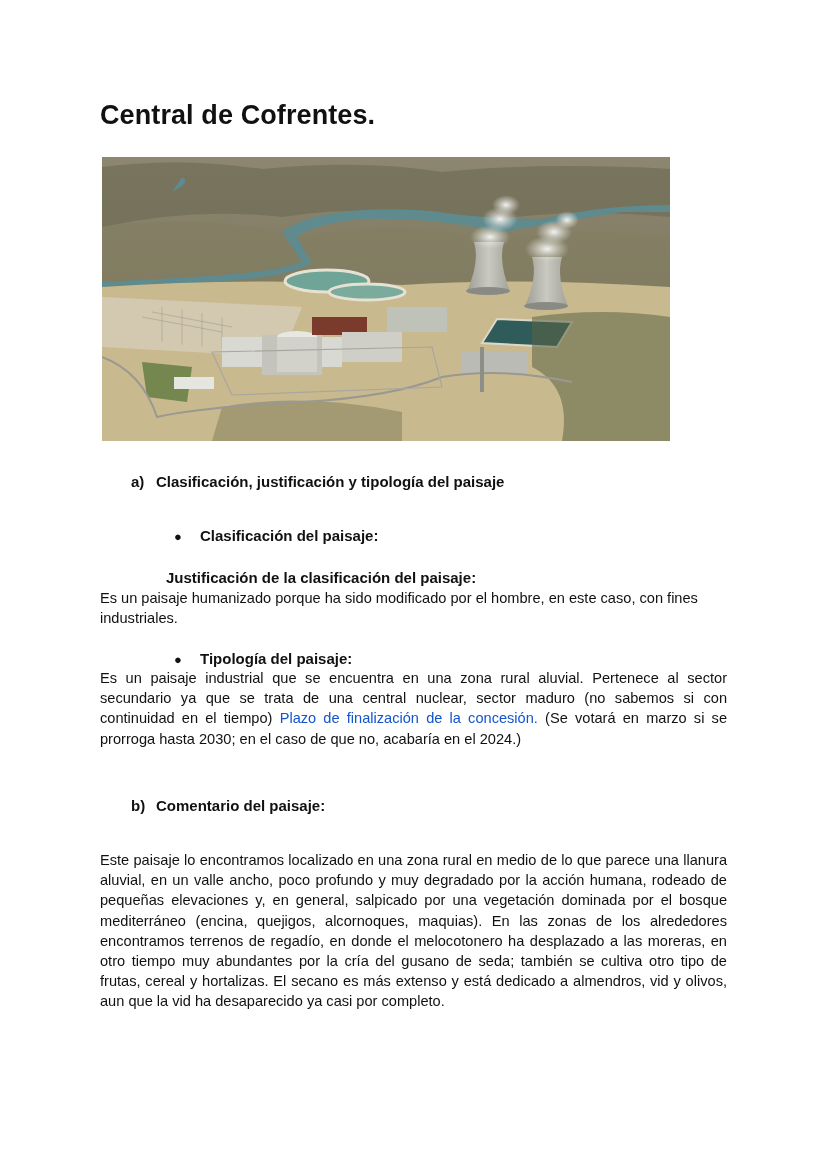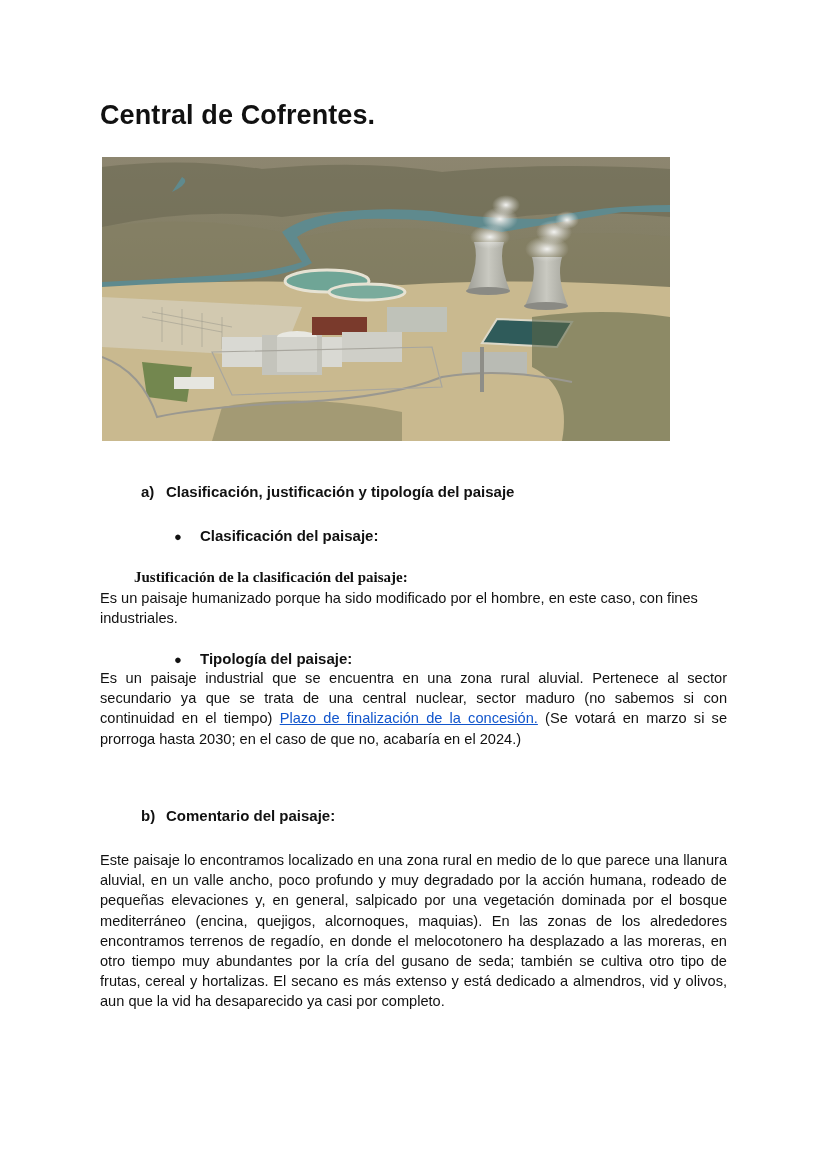--- a/index.html
+++ b/index.html
@@ -1,27 +1,27 @@
 <!DOCTYPE html>
 <html><head>
 <meta charset="utf-8">
 <style>
   html, body { margin: 0; padding: 0; background: #ffffff; }
   body { width: 828px; height: 1169px; position: relative; overflow: hidden;
          font-family: "Liberation Sans", sans-serif; color: #111; }
   .page { position: absolute; left: 0; top: 0; width: 828px; height: 999px; }
   .title { position: absolute; left: 100px; top: 100px; font-size: 27px; font-weight: bold; margin: 0; letter-spacing: 0.1px; }
   .photo { position: absolute; left: 102px; top: 157px; width: 568px; height: 284px; overflow: hidden; }
-  .h-sec { position: absolute; font-size: 15px; font-weight: bold; margin: 16px; }
+  .h-sec { position: absolute; font-size: 15px; font-weight: bold; margin: 6px; }
   .h-sec .marker { display: inline-block; width: 25px; }
   .bullet-h { position: absolute; font-size: 15px; font-weight: bold; }
   .bullet-h .dot { display: inline-block; width: 26px; font-size: 13px; }
   .para { position: absolute; left: 100px; width: 627px; font-size: 14.6px; line-height: 20.2px; text-align: justify; margin: 0; }
   .para.left { text-align: left; }
-  .link { color: #1155cc; text-decoration: underline; }
+  .link { color: #1155cc; }
 </style>
 </head>
 <body>
 
 <div class="page">
 
   <h1 class="title">Central de Cofrentes.</h1>
 
   <div class="photo">
     <svg width="568" height="284" viewBox="0 0 568 284" xmlns="http://www.w3.org/2000/svg">
@@ -98,21 +98,21 @@
   </div>
 
   <div class="h-sec" style="left:125px; top:467px;">
     <span class="marker">a)</span><span>Clasificación, justificación y tipología del paisaje</span>
   </div>
 
   <div class="bullet-h" style="left:174px; top:527px;">
     <span class="dot">●</span><span>Clasificación del paisaje:</span>
   </div>
 
-  <div class="bullet-h" style="left:134px; top:569px;font-family:Liberation Serif, serif;">
+  <div class="bullet-h" style="left:166px; top:569px;">
     <span>Justificación de la clasificación del paisaje:</span>
   </div>
   <p class="para left" style="top:588px; width:600px;">Es un paisaje humanizado  porque ha sido modificado por el hombre, en este caso, con fines industriales.</p>
 
   <div class="bullet-h" style="left:174px; top:650px;">
     <span class="dot">●</span><span>Tipología del paisaje:</span>
   </div>
   <p class="para" style="top:668px;"><span>Es un paisaje industrial que se encuentra en una zona rural aluvial. Pertenece al sector secundario ya que se trata de una central nuclear, sector maduro (no sabemos si con continuidad en el tiempo) </span><a class="link">Plazo de finalización de la concesión.</a><span> (Se votará en marzo si se prorroga hasta 2030; en el caso de que no, acabaría en el 2024.)</span></p>
 
   <div class="h-sec" style="left:125px; top:791px;">

